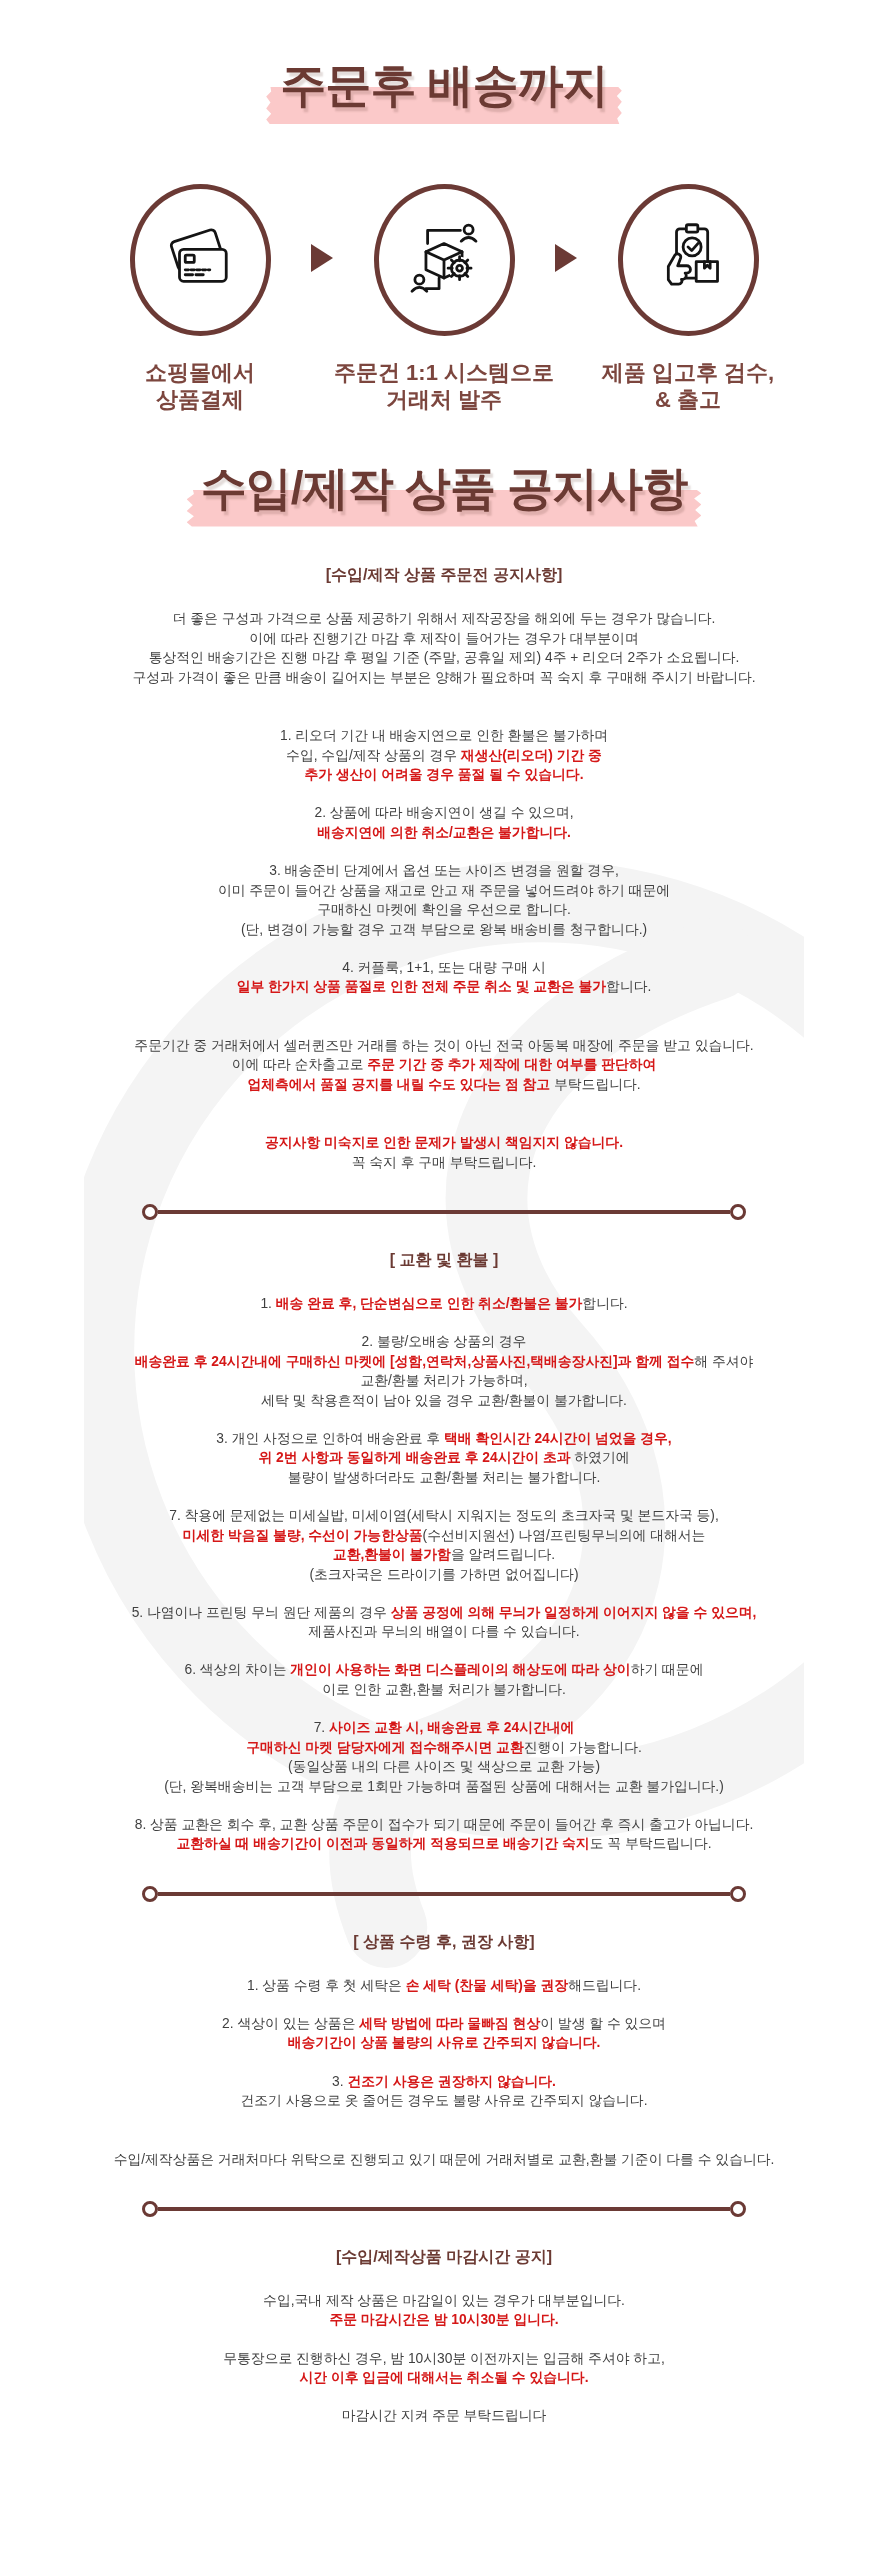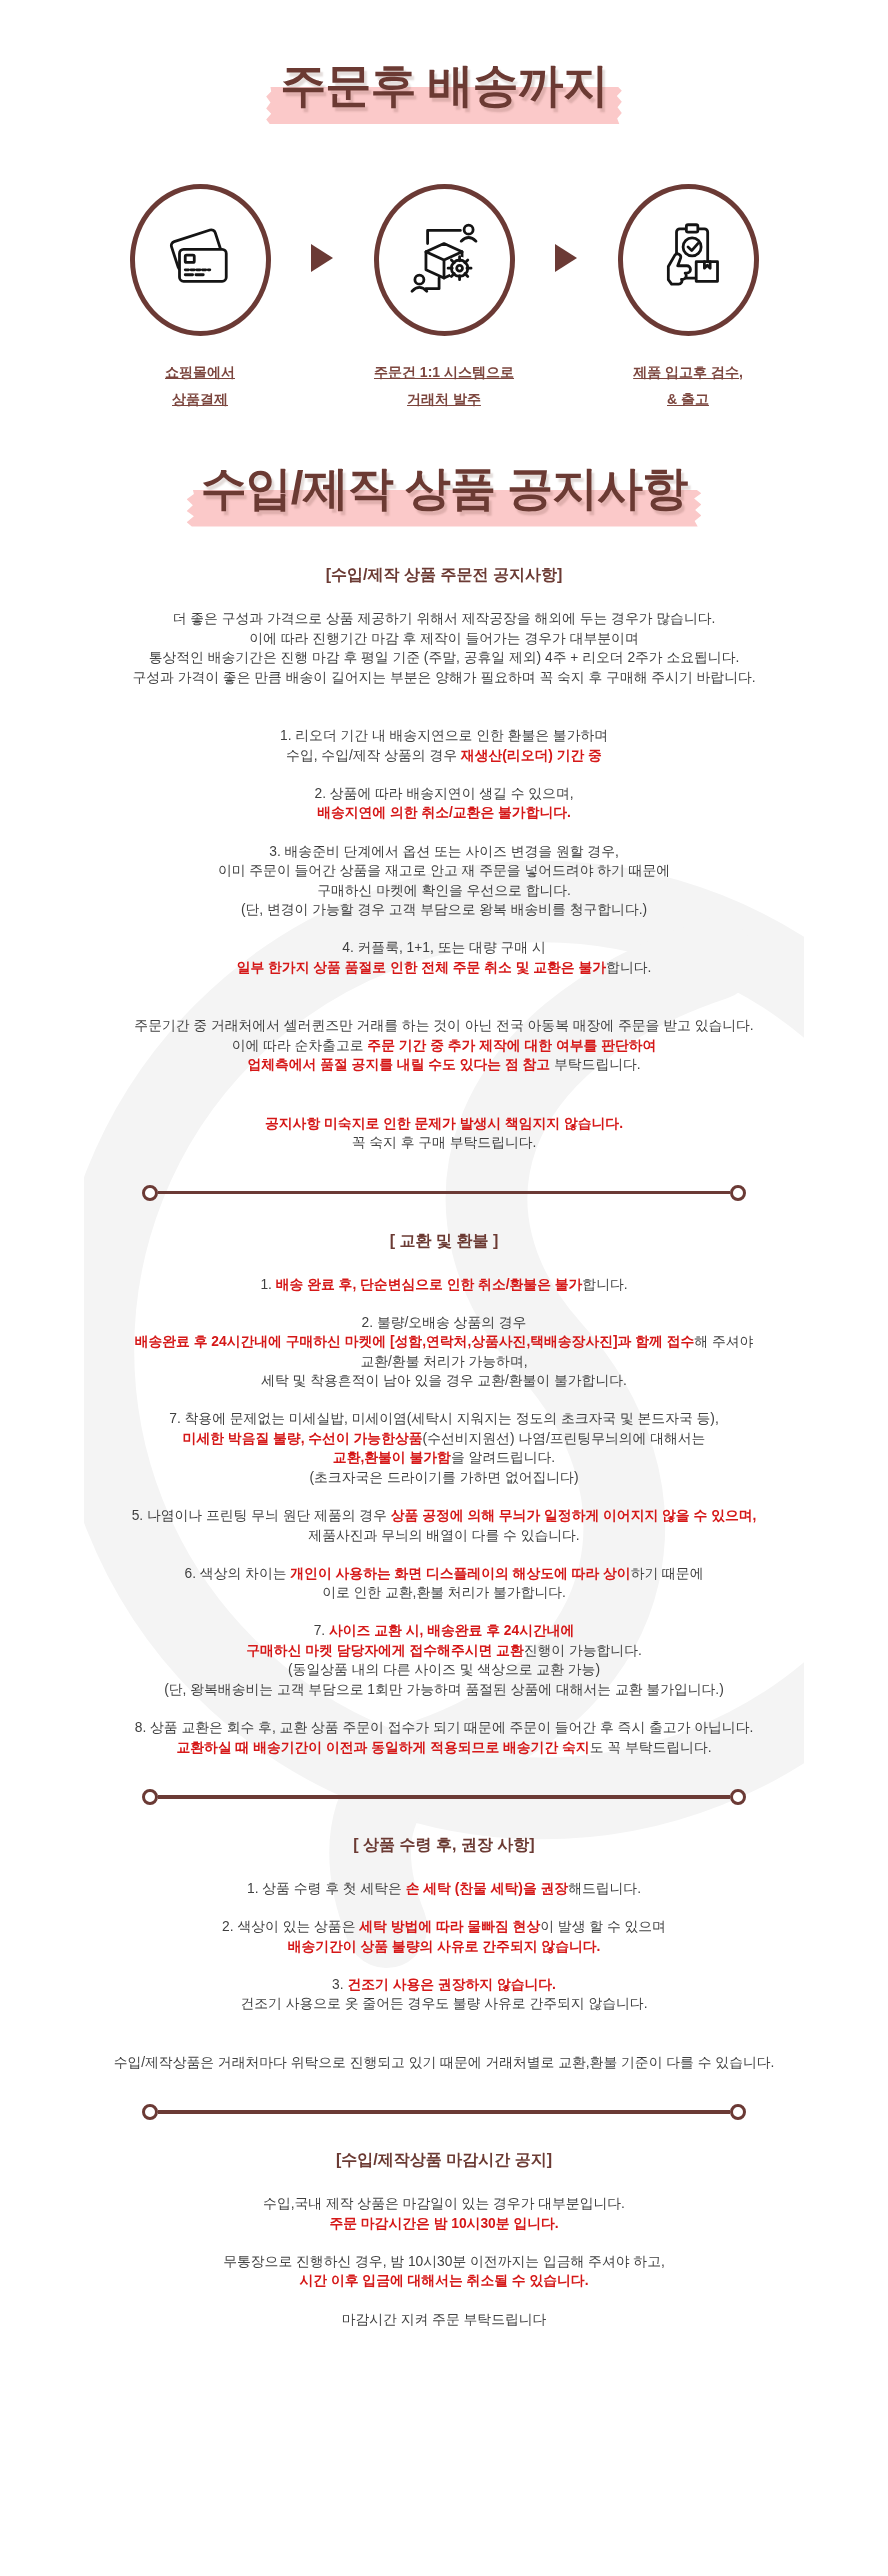--- a/index.html
+++ b/index.html
@@ -17,21 +17,21 @@
     clip-path:polygon(1.2% 0,99% 0,100% 10%,98.6% 24%,100% 40%,98.8% 55%,100% 70%,98.7% 85%,99.3% 100%,1% 100%,0 88%,1.4% 72%,0 58%,1.2% 42%,0 26%,1.4% 12%); }
   .banner-text { position:relative; z-index:1; font-size:46px; font-weight:800; letter-spacing:-0.9px;
     color:#6b3a33; text-shadow:2.7px 3.6px 1.8px rgba(100,60,50,0.18); line-height:1.1; }
 
   
   .steps { margin-top:73px; display:flex; justify-content:center; align-items:flex-start; }
   .step { width:222px; text-align:center; }
   .circle { width:131px; height:142px; margin:0 auto; border:5.3px solid #6b3a35; border-radius:50%;
     display:flex; align-items:center; justify-content:center; background:#fff; }
   .circle svg { display:block; }
-  .step-label { margin-top:23px; font-size:14px; font-weight:700; color:#7c463e; line-height:27px;text-decoration:underline; }
+  .step-label { margin-top:23px; font-size:22px; font-weight:700; color:#7c463e; line-height:27px; }
   .arrow { margin-top:60px; width:0; height:0; border-top:14px solid transparent; border-bottom:14px solid transparent;
     border-left:22px solid #6b3a35; }
 
   
   .notice { margin-top:52px; text-align:center; color:#3f3f3f; }
   .sec-header { font-size:16px; font-weight:700; color:#6b3a33; margin:0 0 23px 0; }
   .para { font-size:13.8px; line-height:19.5px; margin:0 0 18.7px 0; }
   .para.big-gap { margin-top:39px; }
   .para .red { color:#d51717; font-weight:700; }
   .divider { width:604px; margin:32px auto 30px auto; display:flex; align-items:center; }
@@ -136,20 +136,21 @@
         <h3 class="sec-header">[수입/제작 상품 주문전 공지사항]</h3>
         <div class="para">
           <div class="line"><span>더 좋은 구성과 가격으로 상품 제공하기 위해서 제작공장을 해외에 두는 경우가 많습니다.</span></div>
           <div class="line"><span>이에 따라 진행기간 마감 후 제작이 들어가는 경우가 대부분이며</span></div>
           <div class="line"><span>통상적인 배송기간은 진행 마감 후 평일 기준 (주말, 공휴일 제외) 4주 + 리오더 2주가 소요됩니다.</span></div>
           <div class="line"><span>구성과 가격이 좋은 만큼 배송이 길어지는 부분은 양해가 필요하며 꼭 숙지 후 구매해 주시기 바랍니다.</span></div>
         </div>
         <div class="para big-gap">
           <div class="line"><span>1. 리오더 기간 내 배송지연으로 인한 환불은 불가하며</span></div>
           <div class="line"><span>수입, 수입/제작 상품의 경우 </span><span class="red">재생산(리오더) 기간 중</span></div>
+          <div class="line"><span class="red">추가 생산이 어려울 경우 품절 될 수 있습니다.</span></div>
         </div>
         <div class="para">
           <div class="line"><span>2. 상품에 따라 배송지연이 생길 수 있으며,</span></div>
           <div class="line"><span class="red">배송지연에 의한 취소/교환은 불가합니다.</span></div>
         </div>
         <div class="para">
           <div class="line"><span>3. 배송준비 단계에서 옵션 또는 사이즈 변경을 원할 경우,</span></div>
           <div class="line"><span>이미 주문이 들어간 상품을 재고로 안고 재 주문을 넣어드려야 하기 때문에</span></div>
           <div class="line"><span>구매하신 마켓에 확인을 우선으로 합니다.</span></div>
           <div class="line"><span>(단, 변경이 가능할 경우 고객 부담으로 왕복 배송비를 청구합니다.)</span></div>
@@ -176,20 +177,25 @@
         <div class="para">
           <div class="line"><span>1. </span><span class="red">배송 완료 후, 단순변심으로 인한 취소/환불은 불가</span><span>합니다.</span></div>
         </div>
         <div class="para">
           <div class="line"><span>2. 불량/오배송 상품의 경우</span></div>
           <div class="line"><span class="red">배송완료 후 24시간내에 구매하신 마켓에 [성함,연락처,상품사진,택배송장사진]과 함께 접수</span><span>해 주셔야</span></div>
           <div class="line"><span>교환/환불 처리가 가능하며,</span></div>
           <div class="line"><span>세탁 및 착용흔적이 남아 있을 경우 교환/환불이 불가합니다.</span></div>
         </div>
         <div class="para">
+          <div class="line"><span>3. 개인 사정으로 인하여 배송완료 후 </span><span class="red">택배 확인시간 24시간이 넘었을 경우,</span></div>
+          <div class="line"><span class="red">위 2번 사항과 동일하게 배송완료 후 24시간이 초과</span><span> 하였기에</span></div>
+          <div class="line"><span>불량이 발생하더라도 교환/환불 처리는 불가합니다.</span></div>
+        </div>
+        <div class="para">
           <div class="line"><span>7. 착용에 문제없는 미세실밥, 미세이염(세탁시 지워지는 정도의 초크자국 및 본드자국 등),</span></div>
           <div class="line"><span class="red">미세한 박음질 불량, 수선이 가능한상품</span><span>(수선비지원선) 나염/프린팅무늬의에 대해서는</span></div>
           <div class="line"><span class="red">교환,환불이 불가함</span><span>을 알려드립니다.</span></div>
           <div class="line"><span>(초크자국은 드라이기를 가하면 없어집니다)</span></div>
         </div>
         <div class="para">
           <div class="line"><span>5. 나염이나 프린팅 무늬 원단 제품의 경우 </span><span class="red">상품 공정에 의해 무늬가 일정하게 이어지지 않을 수 있으며,</span></div>
           <div class="line"><span>제품사진과 무늬의 배열이 다를 수 있습니다.</span></div>
         </div>
         <div class="para">

